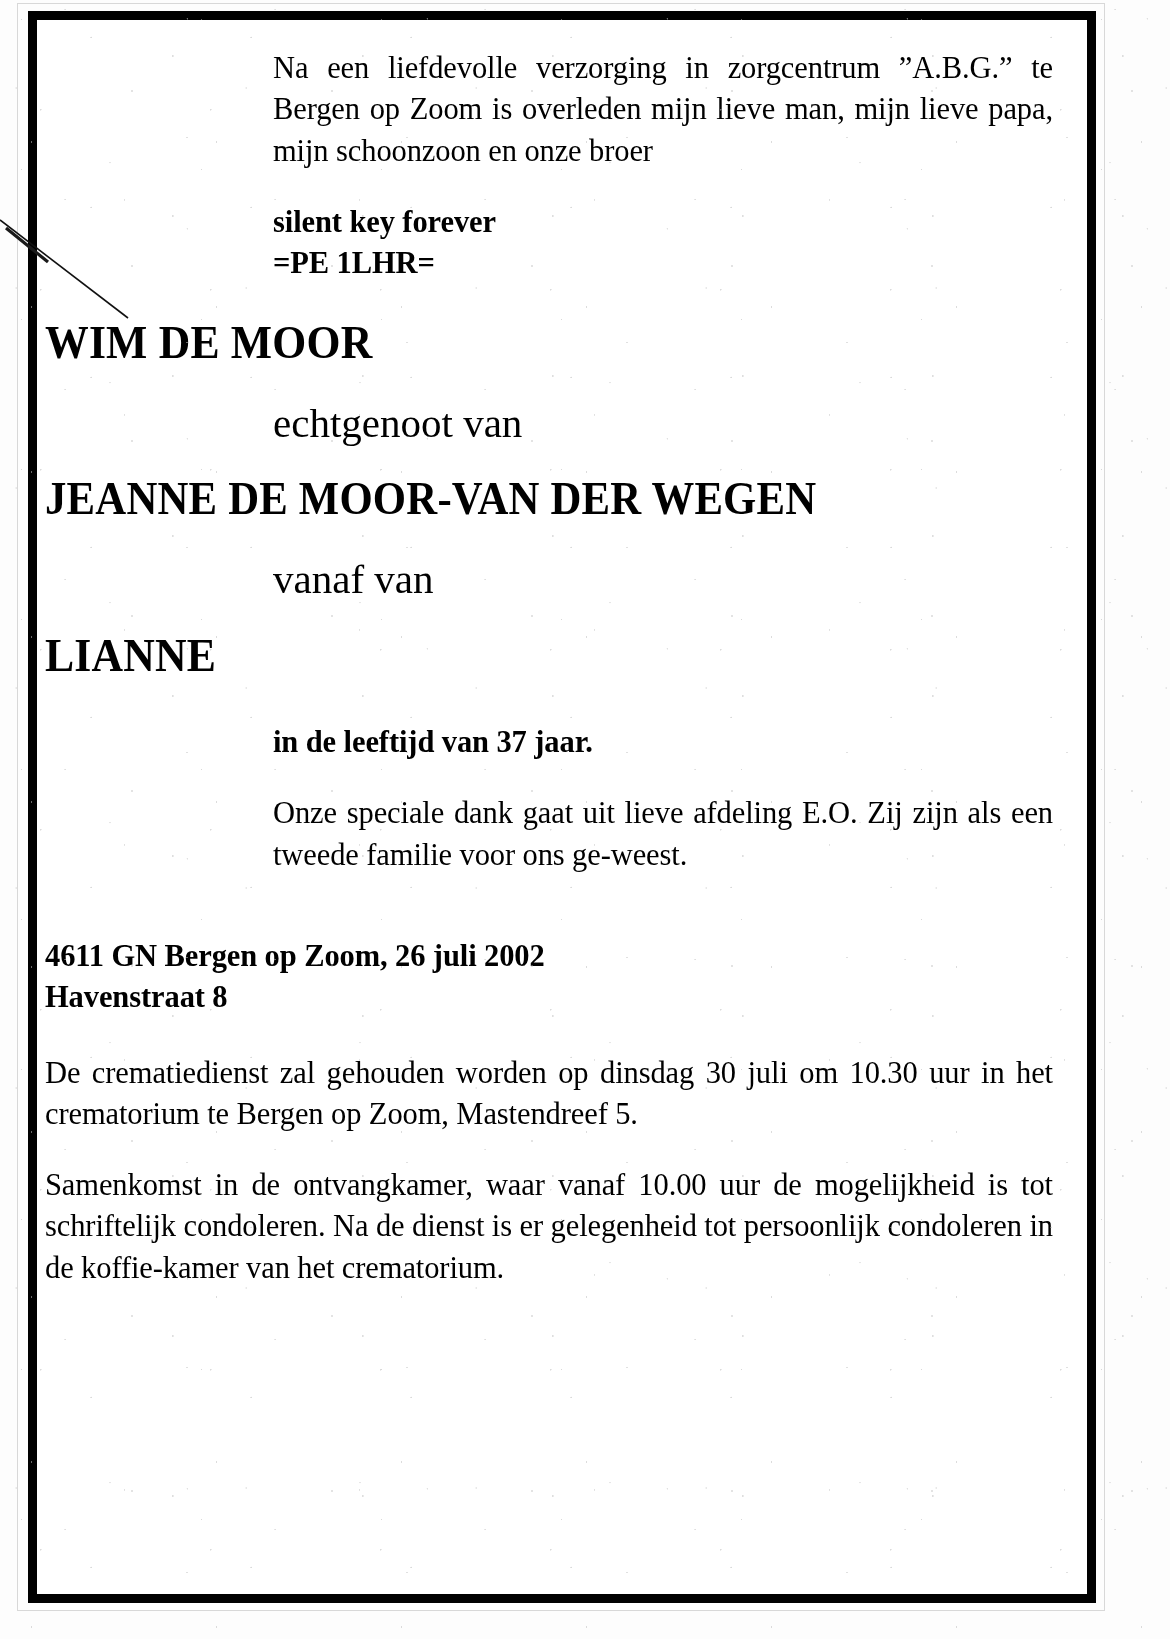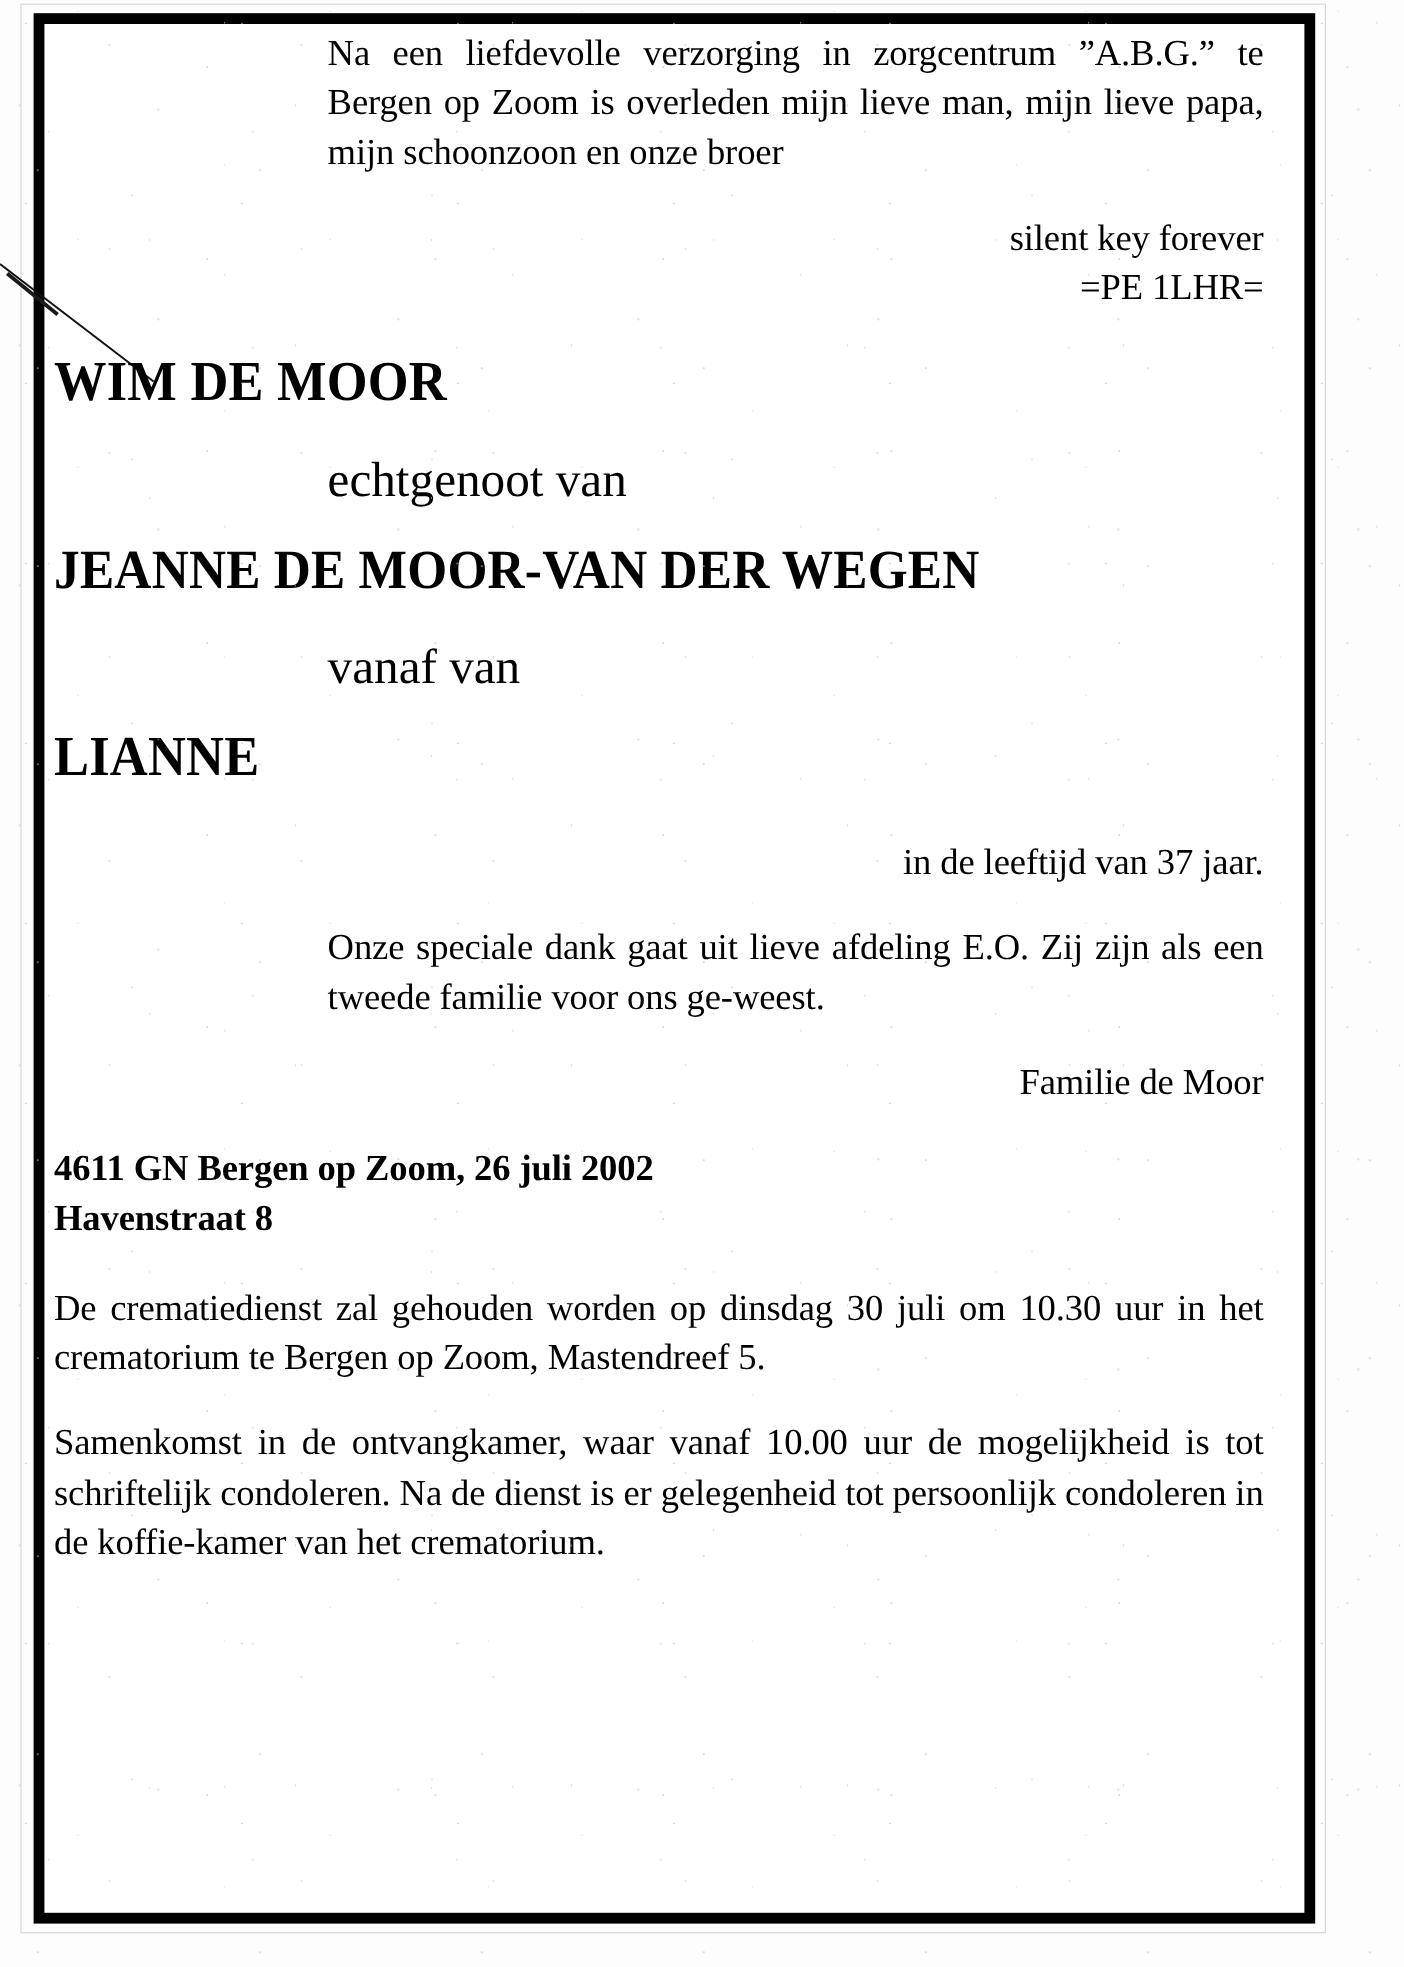--- a/index.html
+++ b/index.html
@@ -78,38 +78,38 @@
     top: 218px;
     width: 132px;
     height: 104px;
     pointer-events: none;
   }
 
   
   .notice-body {
     position: absolute;
     left: 45px;
-    top: 24px;
+    top: 48px;
     width: 1008px;
   }
 
   .block-indent {
     margin-left: 228px;
     width: 780px;
   }
 
   p.para {
     margin: 0 0 0 0;
     font-size: 30.5px;
     line-height: 1.355;
     text-align: justify;
     text-justify: inter-word;
     letter-spacing: -0.1px;
   }
-  p.para.nojust { text-align: right; }
+  p.para.nojust { text-align: left; font-weight: bold; }
 
   .gap-sm  { height: 26px; }
   .gap-md  { height: 30px; }
   .gap-lg  { height: 34px; }
   .gap-xl  { height: 42px; }
 
   
   .display-name {
     font-family: "Liberation Serif", "DejaVu Serif", serif;
     font-weight: bold;
@@ -191,23 +191,20 @@
     </div>
 
     <div class="gap-md"></div>
 
     <div class="block-indent">
       <p class="para">Onze speciale dank gaat uit lieve afdeling E.O. Zij zijn als een tweede familie voor ons ge-weest.</p>
     </div>
 
     <div class="gap-md"></div>
 
-    <div class="block-indent">
-      <p class="para nojust">Familie de Moor</p>
-    </div>
 
     <div class="gap-md"></div>
 
     <div class="address-block">
       <p class="para">4611 GN Bergen op Zoom, 26 juli 2002</p>
       <p class="para">Havenstraat 8</p>
     </div>
 
     <div class="gap-lg"></div>
 

